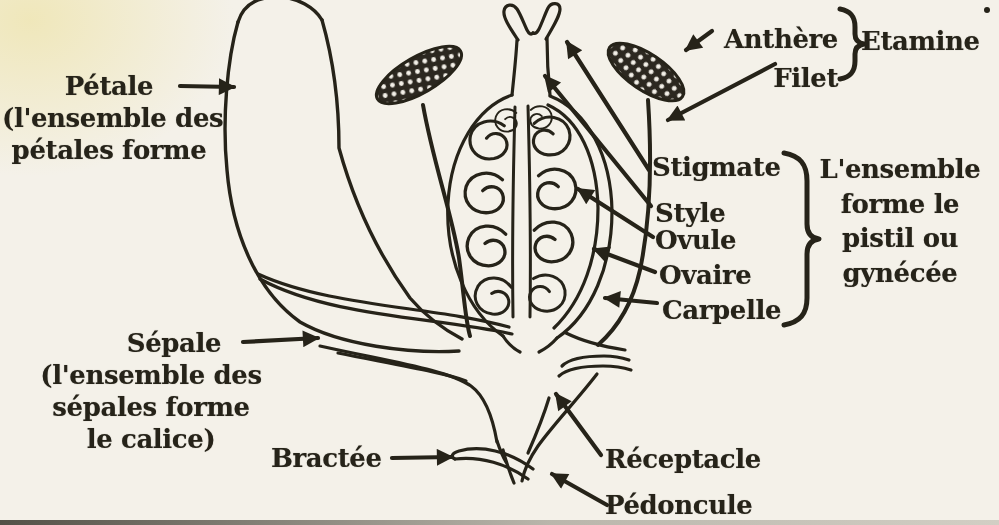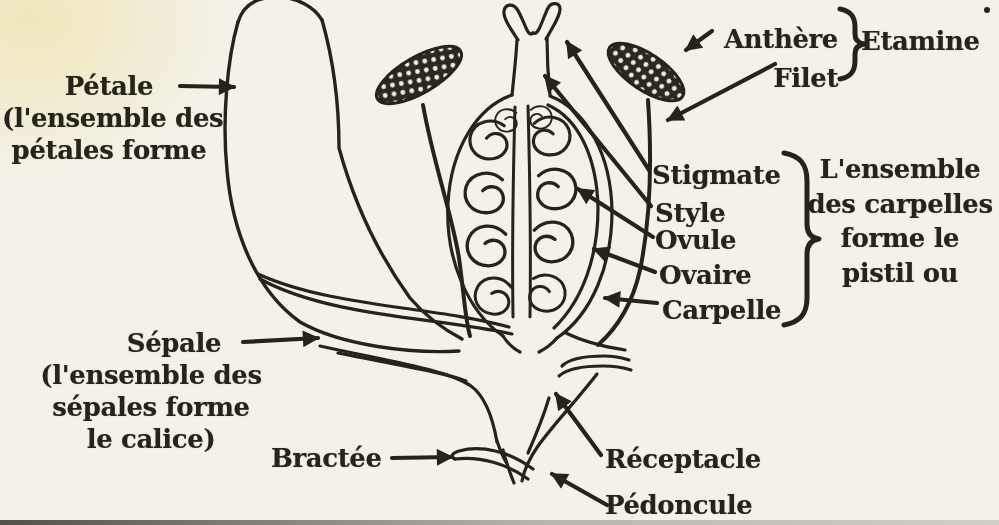--- a/index.html
+++ b/index.html
@@ -148,27 +148,27 @@
   <div class="lbl" style="left:271px;top:443px;">Bractée</div>
   <div class="lbl" style="left:605px;top:490px;">Pédoncule</div>
   <div class="lbl" style="left:605px;top:444px;">Réceptacle</div>
 
   <div class="lbl alignr lh39" style="left:690px;top:6px;width:148px;margin-top:14px;">
     <div class="ln">Anthère</div>
     <div class="ln">Filet</div>
   </div>
   <div class="lbl" style="left:861px;top:26px;">Etamine</div>
 
-  <div class="lbl" style="left:652px;top:152px;margin-top:8px;">Stigmate</div>
+  <div class="lbl" style="left:652px;top:152px;">Stigmate</div>
   <div class="lbl" style="left:655px;top:192px;margin-top:6px;">Style</div>
   <div class="lbl" style="left:655px;top:225px;">Ovule</div>
   <div class="lbl" style="left:659px;top:260px;">Ovaire</div>
   <div class="lbl" style="left:662px;top:295px;">Carpelle</div>
 
   <div class="lbl center lh34" style="left:805px;top:152px;width:190px;">
     <div class="ln">L'ensemble</div>
-    <div class="ln">des carpelles</div>
     <div class="ln">forme le</div>
     <div class="ln">pistil ou</div>
+    <div class="ln">gynécée</div>
   </div>
 
   <div class="bottom-edge"></div>
 </div>
 
 </body></html>

